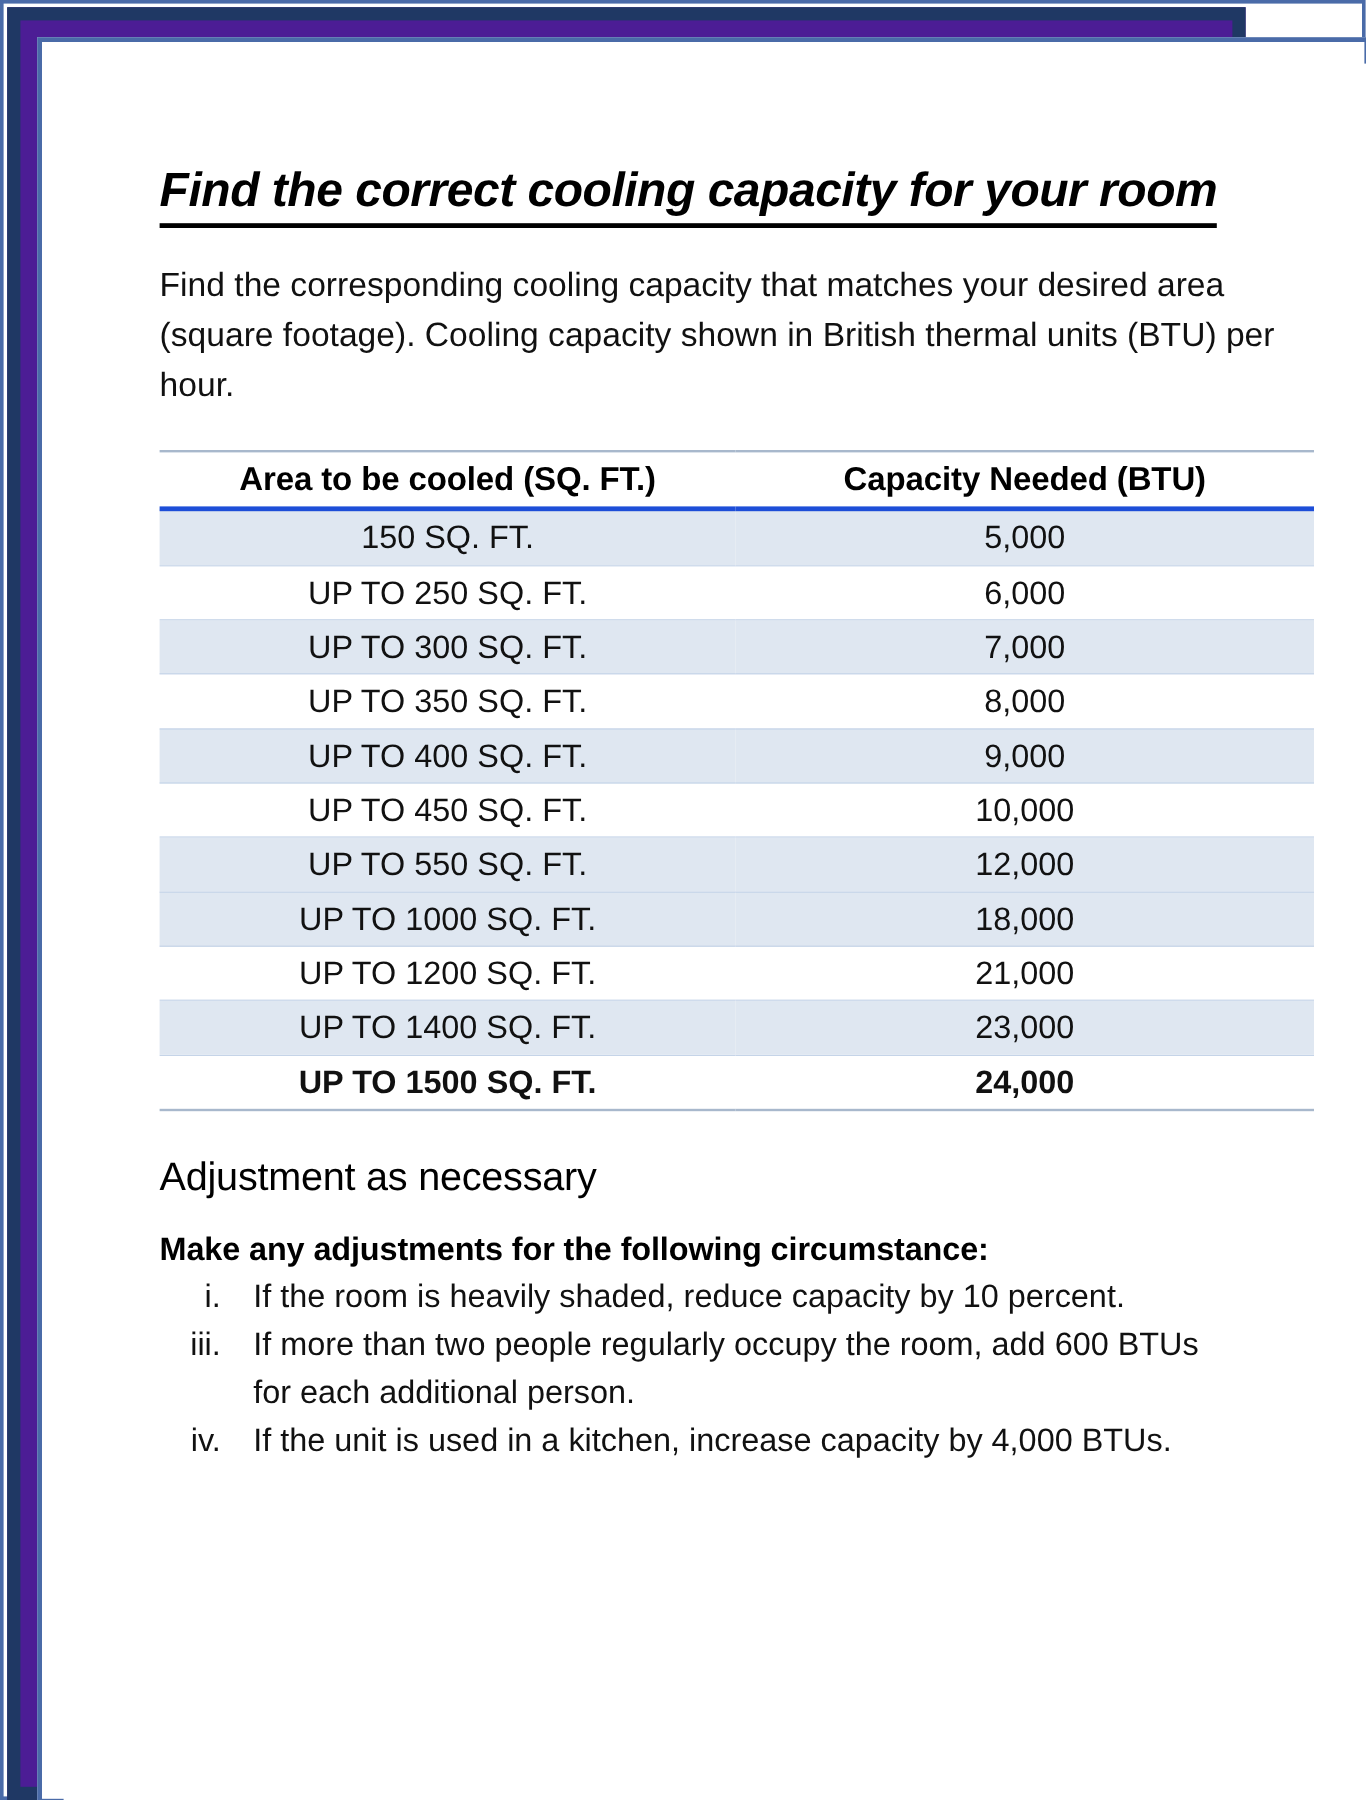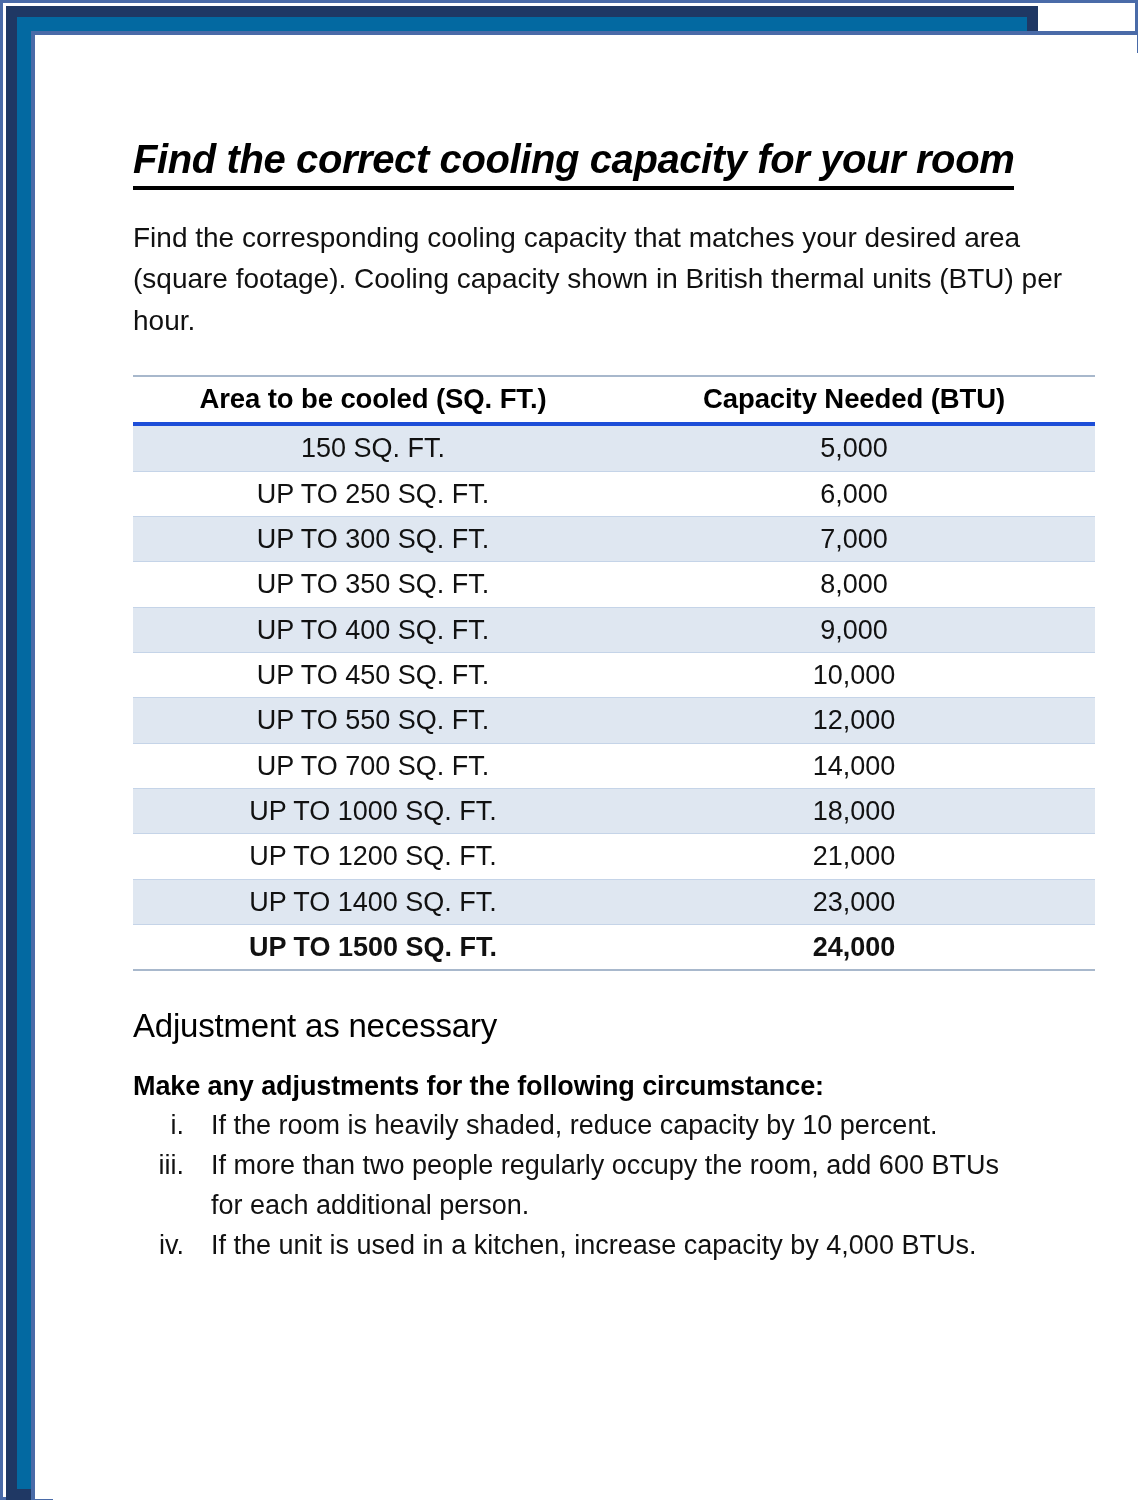--- a/index.html
+++ b/index.html
@@ -25,21 +25,21 @@
     border: 3px solid #4a6ba8;
     background: #ffffff;
   }
   #page-frame-inner {
     position: absolute;
     left: 3px; top: 3px;
     width: 1032px;
     height: 1494px;
     box-sizing: border-box;
     border: 11px solid #1f3864;
-    background: #0369a1;
+    background: #4c1d95;
   }
   #page-frame-inner2 {
     position: absolute;
     left: 14px; top: 14px;
     width: 1110px;
     height: 1472px;
     box-sizing: border-box;
     border: 4px solid #4a6ba8;
     background: #ffffff;
   }
@@ -216,24 +216,20 @@
                     <td>UP TO 400 SQ. FT.</td>
                     <td>9,000</td>
                   </tr>
                   <tr class="plain">
                     <td>UP TO 450 SQ. FT.</td>
                     <td>10,000</td>
                   </tr>
                   <tr class="shaded">
                     <td>UP TO 550 SQ. FT.</td>
                     <td>12,000</td>
-                  </tr>
-                  <tr class="plain">
-                    <td>UP TO 700 SQ. FT.</td>
-                    <td>14,000</td>
                   </tr>
                   <tr class="shaded">
                     <td>UP TO 1000 SQ. FT.</td>
                     <td>18,000</td>
                   </tr>
                   <tr class="plain">
                     <td>UP TO 1200 SQ. FT.</td>
                     <td>21,000</td>
                   </tr>
                   <tr class="shaded">

